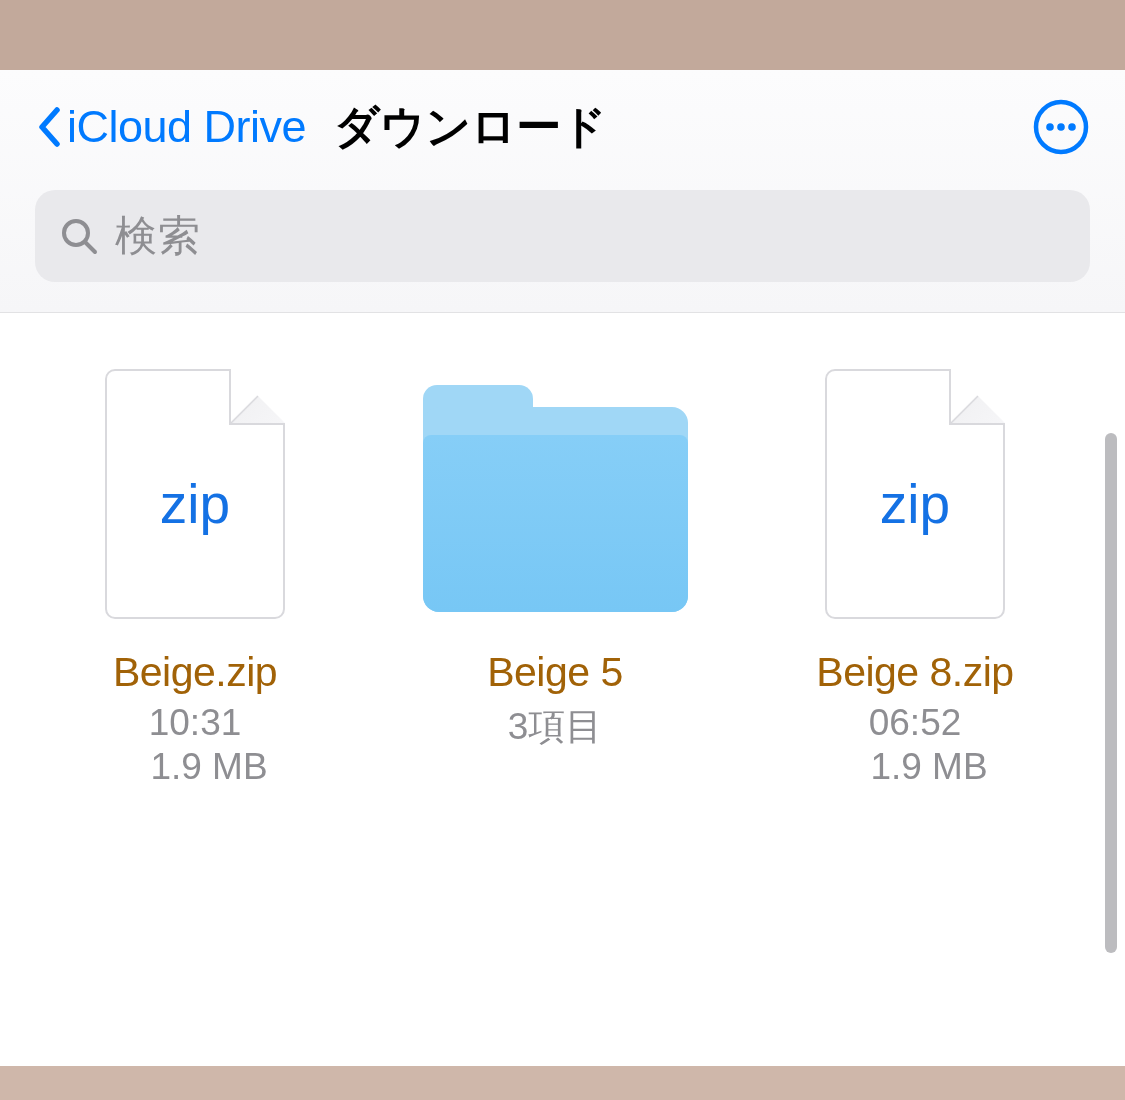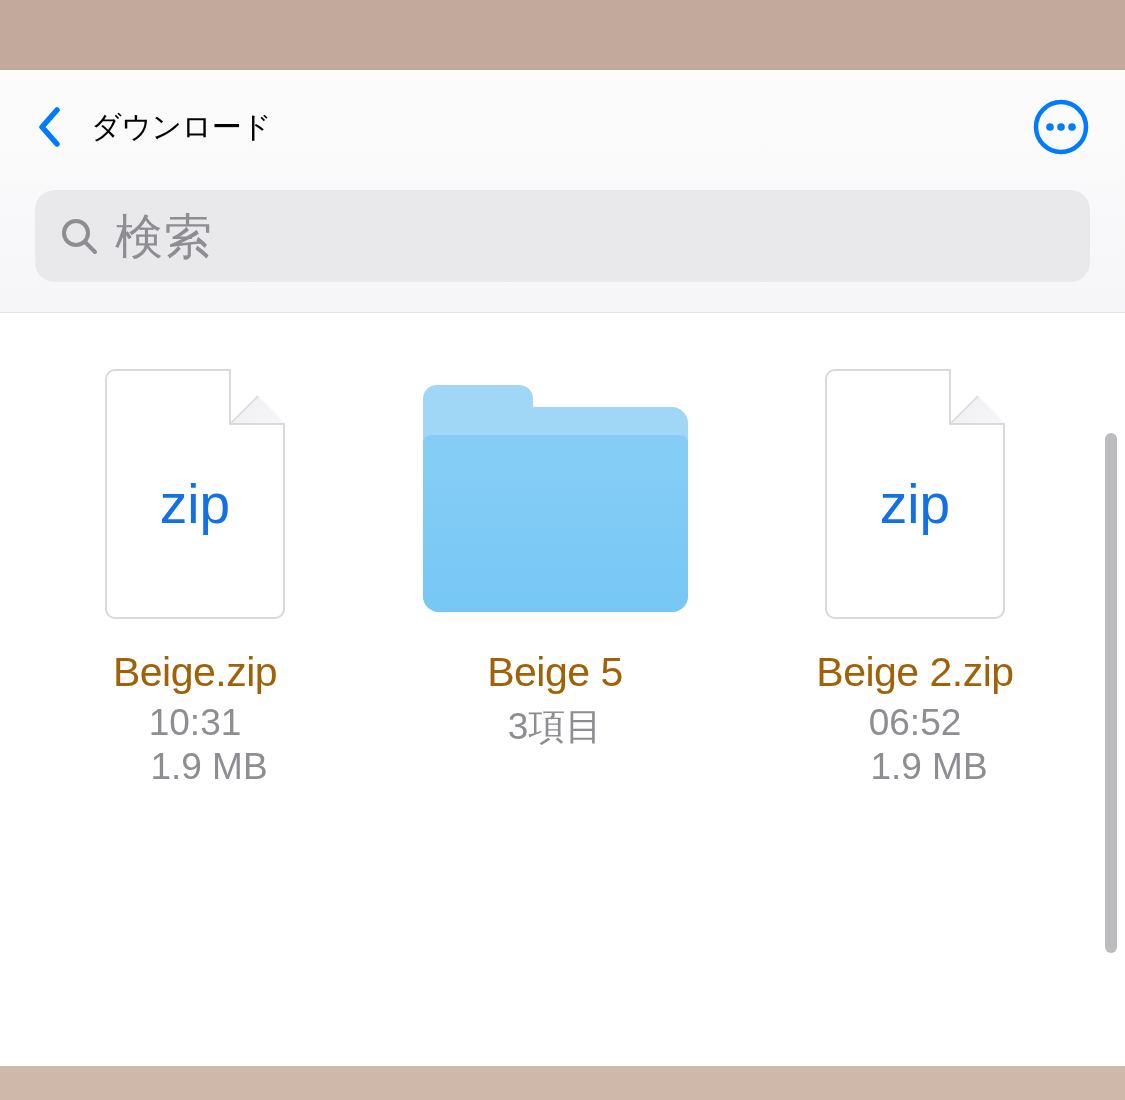--- a/index.html
+++ b/index.html
@@ -44,22 +44,22 @@
       letter-spacing: -0.5px;
     }
     .chevron-left {
       width: 28px;
       height: 48px;
       display: inline-flex;
       align-items: center;
       justify-content: center;
     }
     .title {
-      font-size: 30px;
-      font-weight: 400;
+      font-size: 45px;
+      font-weight: 700;
       color: #000;
       margin-left: 28px;
       letter-spacing: -0.5px;
     }
     .more-button {
       margin-left: auto;
       width: 58px;
       height: 58px;
       display: flex;
       align-items: center;
@@ -79,21 +79,21 @@
       width: 40px;
       height: 40px;
       margin-right: 16px;
       display: flex;
       align-items: center;
       justify-content: center;
     }
     .search-input {
       border: none;
       background: transparent;
-      font-size: 48px;
+      font-size: 42px;
       color: #8e8e92;
       outline: none;
       flex: 1;
       letter-spacing: 1px;
     }
     .search-input::placeholder {
       color: #8e8e92;
     }
     .content {
       flex: 1;
@@ -232,20 +232,21 @@
 
 <div class="app-window">
   <div class="nav-bar">
     <div class="nav-row">
       <div class="back-button">
         <span class="chevron-left">
           <svg width="22" height="40" viewBox="0 0 22 40" fill="none">
             <path d="M19 3 L4 20 L19 37" stroke="#007aff" stroke-width="5.5" stroke-linecap="round" stroke-linejoin="round"></path>
           </svg>
         </span>
+        <span>iCloud Drive</span>
       </div>
       <div class="title">ダウンロード</div>
       <div class="more-button">
         <svg width="56" height="56" viewBox="0 0 56 56">
           <circle cx="28" cy="28" r="25" fill="none" stroke="#007aff" stroke-width="4.5"></circle>
           <circle cx="17" cy="28" r="3.8" fill="#007aff"></circle>
           <circle cx="28" cy="28" r="3.8" fill="#007aff"></circle>
           <circle cx="39" cy="28" r="3.8" fill="#007aff"></circle>
         </svg>
       </div>
@@ -287,21 +288,21 @@
         <div class="item-meta">3項目</div>
         <div class="item-size"></div>
       </div>
 
       <div class="item">
         <div class="item-icon-wrap">
           <div class="file-icon">
             <span class="file-ext">zip</span>
           </div>
         </div>
-        <div class="item-name">Beige 2.zip</div>
+        <div class="item-name">Beige 8.zip</div>
         <div class="item-meta">06:52</div>
         <div class="item-size">1.9 MB</div>
       </div>
 
     </div>
     <div class="scrollbar"></div>
   </div>
 
 </div>
 <div class="bottom-bar"></div>

